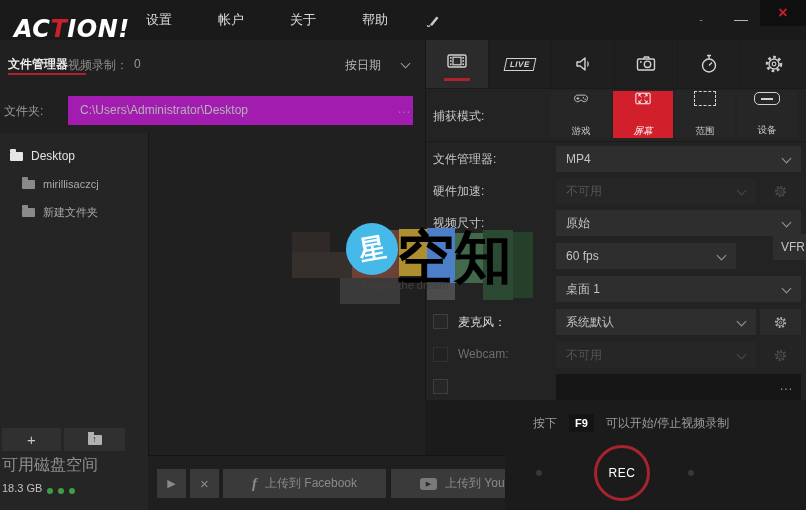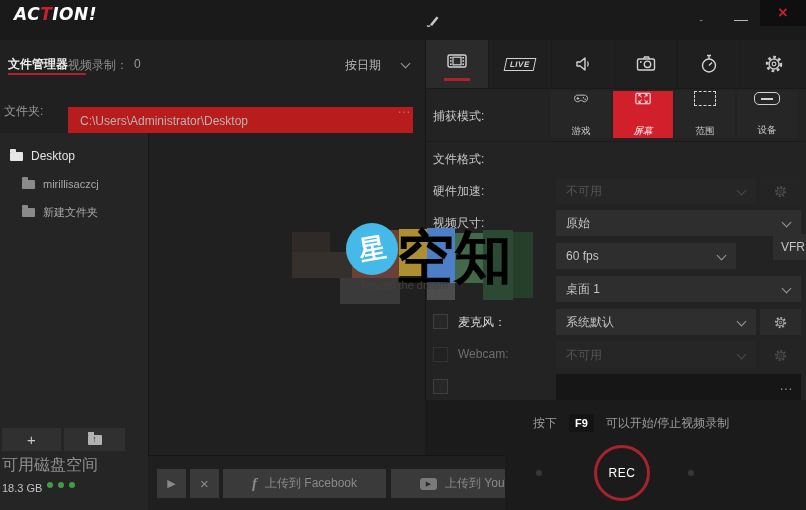--- a/index.html
+++ b/index.html
@@ -1,22 +1,22 @@
 <!DOCTYPE html>
 <html><head>
 <meta charset="utf-8">
 <style>
   html,body{margin:0;padding:0;background:#0d0d0d;}
   #app{position:relative;width:806px;height:510px;background:#1e1e1e;overflow:hidden;
        font-family:"Liberation Sans","DejaVu Sans",sans-serif;color:#ccc;font-size:12px;}
   .abs{position:absolute;}
   
   #topbar{left:0;top:0;width:806px;height:40px;background:#1a1a1a;}
-  #logo{left:14px;top:4px;font-family:"DejaVu Sans",sans-serif;font-weight:bold;font-style:italic;
-        font-size:17px;color:#fff;letter-spacing:.5px;}
+  #logo{left:14px;top:15px;font-family:"DejaVu Sans",sans-serif;font-weight:bold;font-style:italic;
+        font-size:24px;color:#fff;letter-spacing:.5px;}
   #logo .acc{color:#c9202c;}
   #menu{left:146px;top:0;height:40px;display:flex;align-items:center;gap:46px;}
   .menu-item{color:#dcdcdc;font-size:13px;cursor:pointer;}
   #penicon{left:424px;top:12px;}
   #ctl-tray{right:103px;top:13px;color:#8a8a8a;font-size:11px;}
   #ctl-min{right:58px;top:11px;color:#b5b5b5;font-size:14px;}
   #ctl-close{right:0;top:0;width:46px;height:26px;background:#0f0f0f;display:flex;align-items:center;
              justify-content:center;color:#cc1f2e;font-size:16px;font-weight:bold;cursor:pointer;}
   
   #fm-head{left:0;top:40px;width:425px;height:48px;background:#202020;}
@@ -25,38 +25,38 @@
   #fm-rec-label{left:68px;top:17px;color:#8e8e8e;}
   #fm-rec-count{left:134px;top:17px;color:#9a9a9a;}
   #fm-sort{right:44px;top:17px;color:#b8b8b8;cursor:pointer;}
   .chev{display:inline-block;width:6px;height:6px;border-right:1.5px solid #9a9a9a;
         border-bottom:1.5px solid #9a9a9a;transform:rotate(45deg);}
   .chev.dis{border-color:#4a4a4a;}
   #fm-sort-chev{right:16px;top:20px;}
   
   #fm-folder{left:0;top:88px;width:425px;height:45px;background:#202020;border-bottom:1px solid #161616;}
   #fm-folder-label{left:4px;top:15px;color:#9a9a9a;}
-  #fm-path{left:68px;top:8px;width:345px;height:29px;background:#b91c1c;line-height:29px;
-           padding-left:12px;box-sizing:border-box;color:#b4b4b4;margin-top:11px;}
+  #fm-path{left:68px;top:8px;width:345px;height:29px;background:#a21caf;line-height:29px;
+           padding-left:12px;box-sizing:border-box;color:#b4b4b4;}
   #fm-browse{right:14px;top:14px;color:#8a8a8a;letter-spacing:1px;}
   
   #tree{left:0;top:133px;width:148px;height:377px;background:#252525;border-right:1px solid #161616;}
   #filearea{left:148px;top:133px;width:277px;height:322px;background:#202020;}
   .tree-item{position:absolute;display:flex;align-items:center;gap:8px;cursor:pointer;}
   .folder{width:13px;height:9px;background:#e6e6e6;border-radius:1px;position:relative;flex:0 0 auto;}
   .folder::before{content:"";position:absolute;top:-3px;left:0;width:6px;height:3px;background:inherit;
                   border-radius:1px 1px 0 0;}
   .folder.gray{background:#8a8a8a;}
   .tree-root-label{color:#e2e2e2;font-size:12px;}
   .tree-child-label{color:#a8a8a8;font-size:11px;}
   
   .sq-btn{position:absolute;top:295px;height:23px;background:#303030;display:flex;align-items:center;
           justify-content:center;cursor:pointer;}
   #disk-label{left:2px;top:322px;font-size:16px;color:#8f8f8f;}
-  #disk-row{left:2px;top:349px;display:flex;align-items:flex-start;gap:5px;}
+  #disk-row{left:2px;top:349px;display:flex;align-items:flex-end;gap:5px;}
   #disk-value{font-size:11px;color:#c2c2c2;}
   .gdot{width:6px;height:6px;border-radius:50%;background:#3f9e43;}
   .folderup{width:14px;height:10px;background:#b2b2b2;border-radius:1px;position:relative;}
   .folderup::before{content:"";position:absolute;top:-3px;left:0;width:6px;height:3px;background:inherit;}
   .folderup span{position:absolute;left:0;right:0;top:-1px;text-align:center;font-size:9px;
                  font-weight:bold;color:#303030;}
   
   #uploadbar{left:148px;top:455px;width:357px;height:55px;background:#1f1f1f;border-top:1px solid #141414;
              overflow:hidden;}
   .ubtn{position:absolute;top:13px;height:29px;background:#3a3a3a;display:flex;align-items:center;
@@ -131,20 +131,26 @@
   <svg width="0" height="0" style="position:absolute">
     <symbol id="i-gear" viewBox="0 0 24 24">
       <circle cx="12" cy="12" r="7.5" fill="none" stroke="currentColor" stroke-width="3" stroke-dasharray="2.9 2.8"></circle>
       <circle cx="12" cy="12" r="5.4" fill="none" stroke="currentColor" stroke-width="1.5"></circle>
       <circle cx="12" cy="12" r="2" fill="none" stroke="currentColor" stroke-width="1.3"></circle>
     </symbol>
   </svg>
 
   <div id="topbar" class="abs">
     <div id="logo" class="abs"><span>AC</span><span class="acc">T</span><span>ION!</span></div>
+    <div id="menu" class="abs">
+      <span class="menu-item">设置</span>
+      <span class="menu-item">帐户</span>
+      <span class="menu-item">关于</span>
+      <span class="menu-item">帮助</span>
+    </div>
     <span id="penicon" class="abs">
       <svg width="18" height="18" viewBox="0 0 18 18">
           <path d="M6 12.5 L12.5 4.5 L14.5 6 L8 14 Z" fill="#c9c9c9"></path>
           <path d="M3 13.5 q1.6 1.8 3.2 0" fill="none" stroke="#c9c9c9" stroke-width="1.2"></path>
         </svg>
     </span>
     <span id="ctl-tray" class="abs">-</span>
     <span id="ctl-min" class="abs">—</span>
     <div id="ctl-close" class="abs">×</div>
   </div>
@@ -270,21 +276,25 @@
       </div>
       <div class="cap-btn">
         <span class="device-ic">
             <i></i>
           </span>
         <span class="cap-label">设备</span>
       </div>
     </div>
     <div class="hline" style="top:101px;"></div>
 
-    <span class="row-label" style="top:111px;">文件格式:</span>
+    <span class="row-label" style="top:111px;">文件管理器:</span>
+    <div class="dd" style="left:130px;top:106px;width:245px;">
+      <span>MP4</span>
+        <span class="chev"></span>
+    </div>
 
     <span class="row-label" style="top:143px;">硬件加速:</span>
     <div class="dd dis" style="left:130px;top:138px;width:200px;">
       <span>不可用</span>
         <span class="chev dis"></span>
     </div>
     <div class="gearbtn dis" style="left:334px;top:138px;color:#4e4e4e;">
       <svg width="15" height="15">
           <use href="#i-gear"></use>
         </svg>

